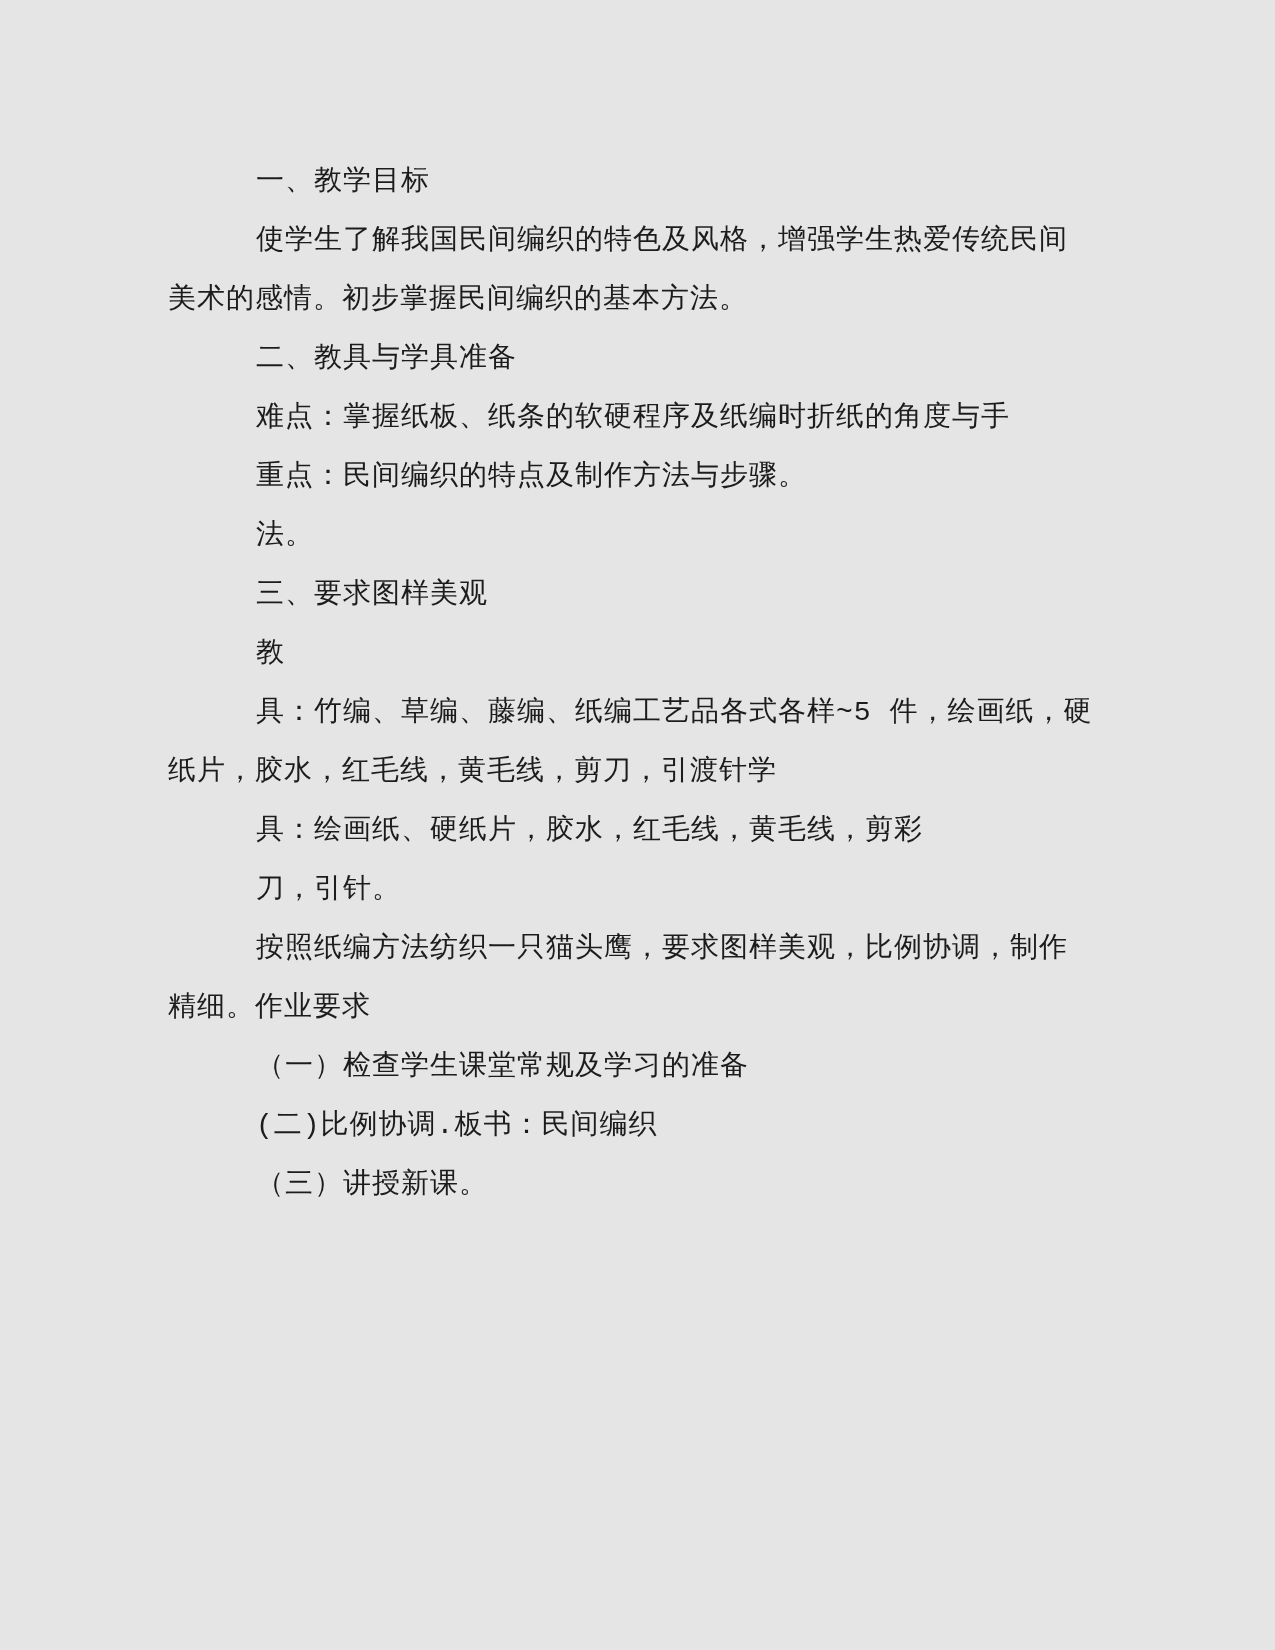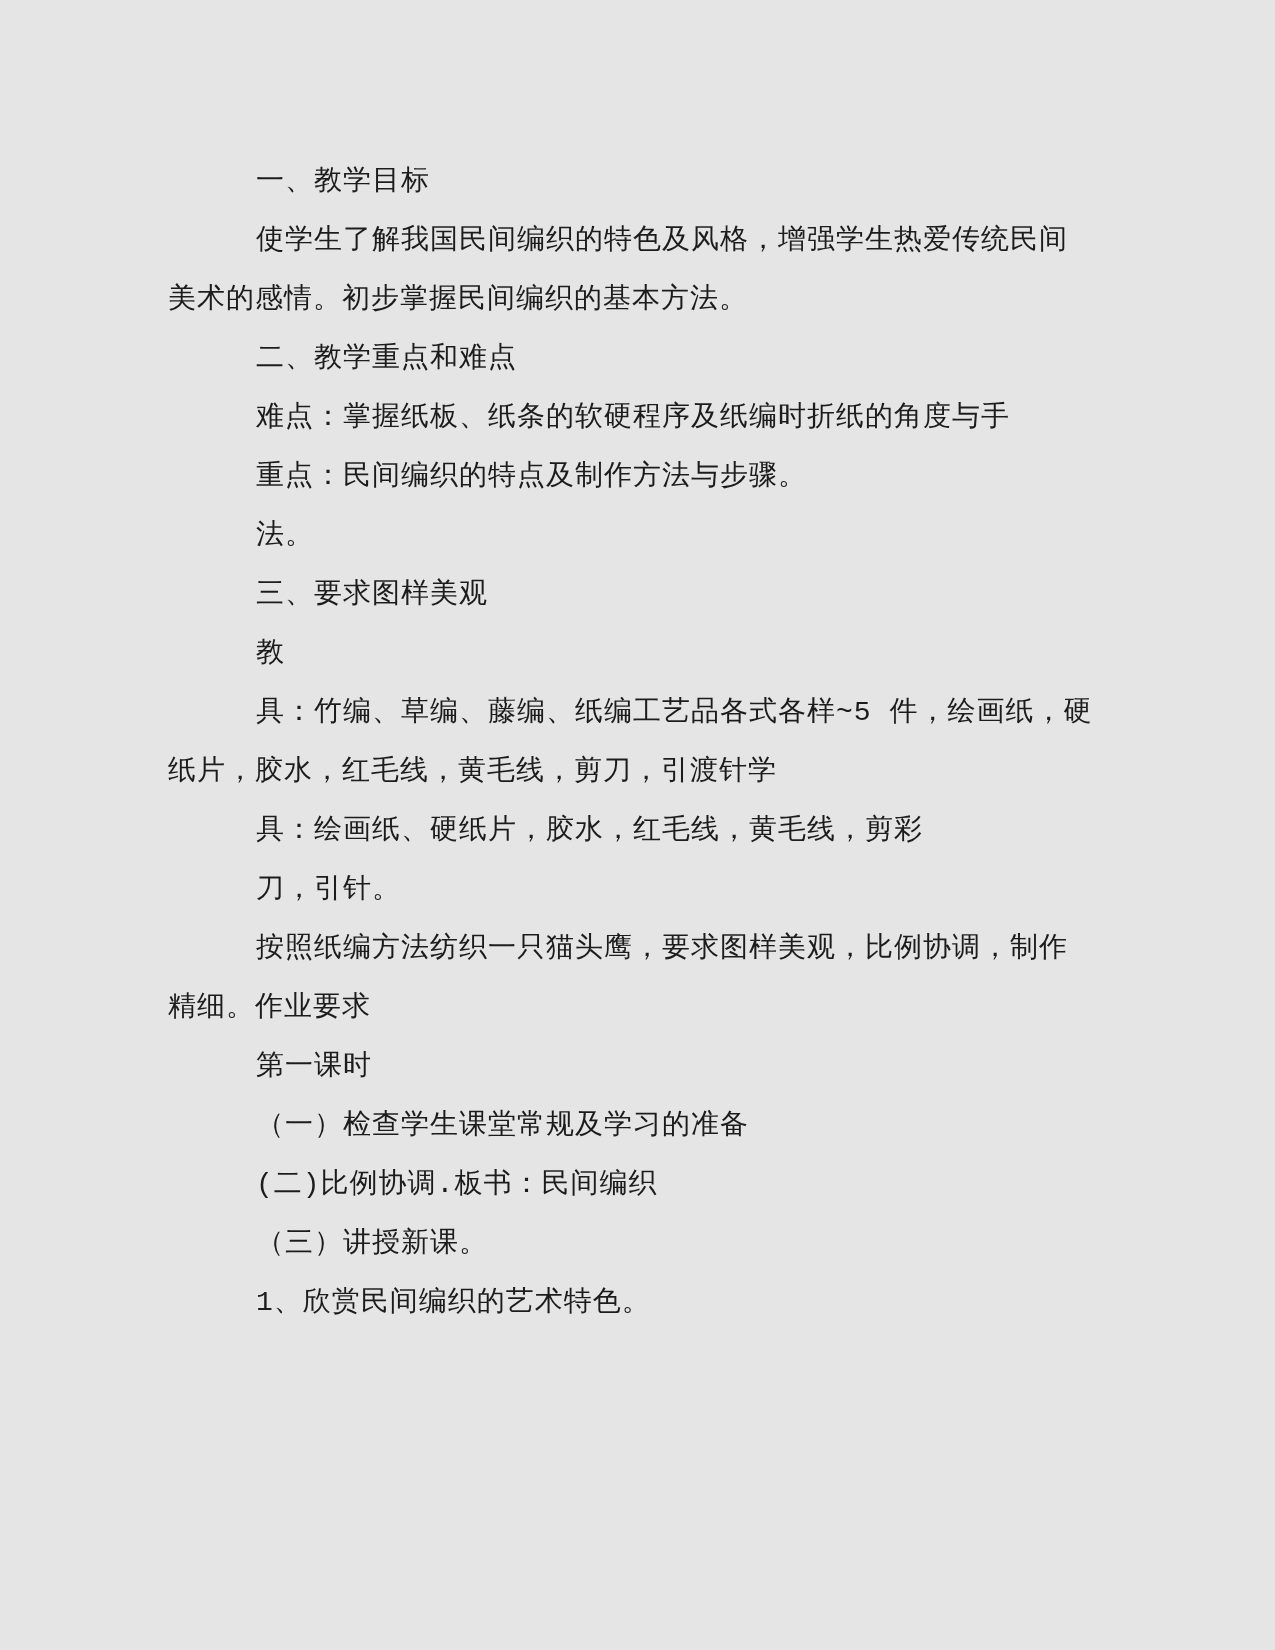--- a/index.html
+++ b/index.html
@@ -35,31 +35,29 @@
   }
 </style>
 </head>
 <body>
 
 <div class="page">
   <div class="doc-body">
       <div class="text-line indent">一、教学目标</div>
       <div class="text-line indent">使学生了解我国民间编织的特色及风格，增强学生热爱传统民间</div>
       <div class="text-line">美术的感情。初步掌握民间编织的基本方法。</div>
-      <div class="text-line indent">二、教学重点和难点</div>
+      <div class="text-line indent">二、教具与学具准备</div>
       <div class="text-line indent">难点：掌握纸板、纸条的软硬程序及纸编时折纸的角度与手</div>
       <div class="text-line indent">重点：民间编织的特点及制作方法与步骤。</div>
       <div class="text-line indent">法。</div>
       <div class="text-line indent">三、要求图样美观</div>
       <div class="text-line indent">教</div>
       <div class="text-line indent">具：竹编、草编、藤编、纸编工艺品各式各样~5 件，绘画纸，硬</div>
       <div class="text-line">纸片，胶水，红毛线，黄毛线，剪刀，引渡针学</div>
       <div class="text-line indent">具：绘画纸、硬纸片，胶水，红毛线，黄毛线，剪彩</div>
       <div class="text-line indent">刀，引针。</div>
       <div class="text-line indent">按照纸编方法纺织一只猫头鹰，要求图样美观，比例协调，制作</div>
       <div class="text-line">精细。作业要求</div>
-      <div class="text-line indent">第一课时</div>
       <div class="text-line indent">（一）检查学生课堂常规及学习的准备</div>
       <div class="text-line indent">(二)比例协调.板书：民间编织</div>
       <div class="text-line indent">（三）讲授新课。</div>
-      <div class="text-line indent">1、欣赏民间编织的艺术特色。</div>
     </div>
 </div>
 
 </body></html>

